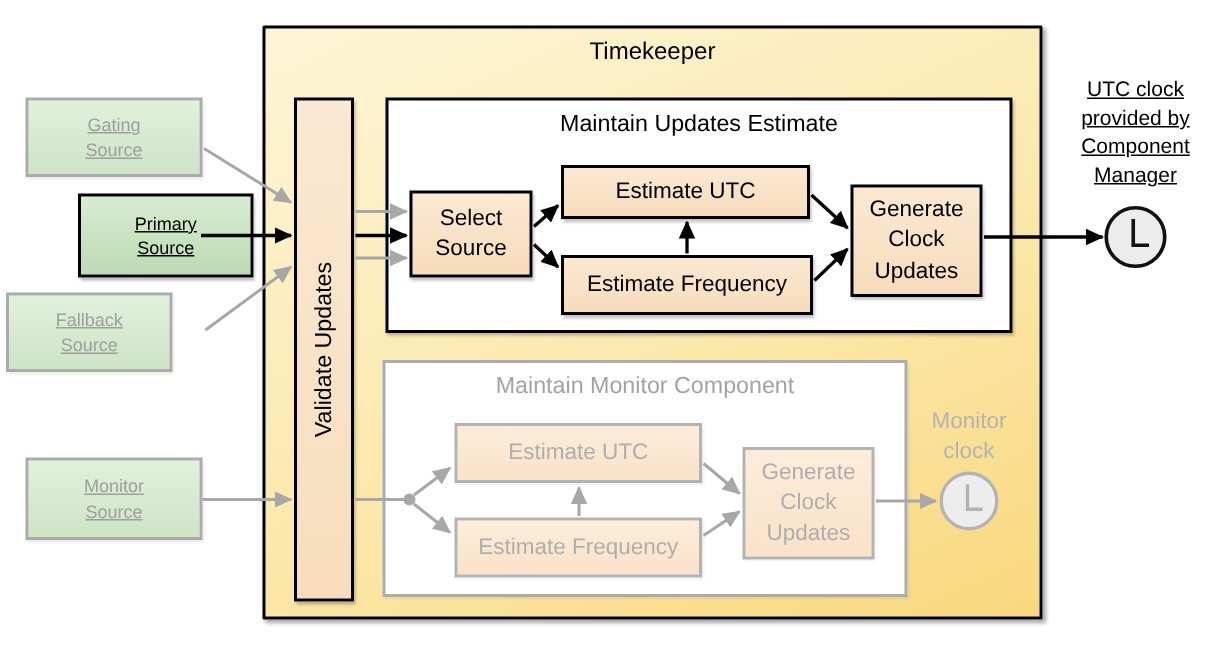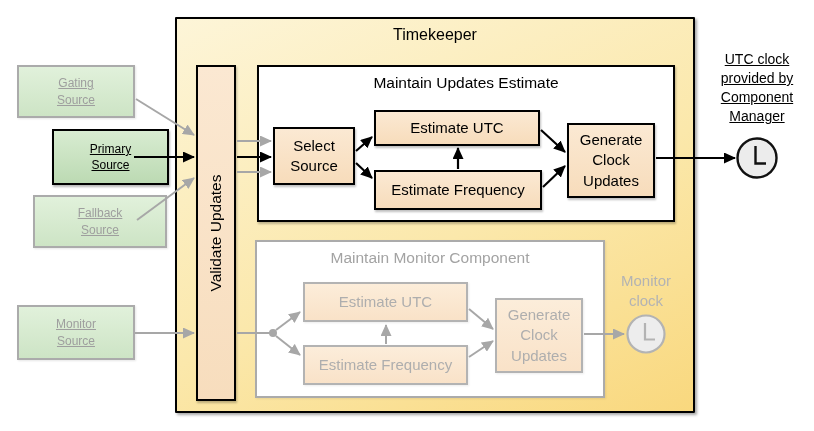--- a/index.html
+++ b/index.html
@@ -49,21 +49,21 @@
 <div class="canvas">
 
   <div class="abs tk">
     <div class="tk-title">Timekeeper</div>
   </div>
 
   <div class="abs box green faded" style="left:17px;top:65px;width:118px;height:53px;">Gating
 Source</div>
   <div class="abs box green" style="left:17px;top:129px;width:117px;height:56px;margin-left:35px;">Primary
 Source</div>
-  <div class="abs box green faded" style="left:33px;top:195px;width:134px;height:53px;">Fallback
+  <div class="abs box green faded" style="left:4px;top:195px;width:111px;height:53px;">Fallback
 Source</div>
   <div class="abs box green faded" style="left:17px;top:305px;width:118px;height:55px;">Monitor
 Source</div>
 
   <div class="abs validate">
     <span>Validate Updates</span>
   </div>
 
   <div class="abs panel active" style="left:257px;top:65px;width:418px;height:157px;">
     <div class="panel-title">Maintain Updates Estimate</div>

